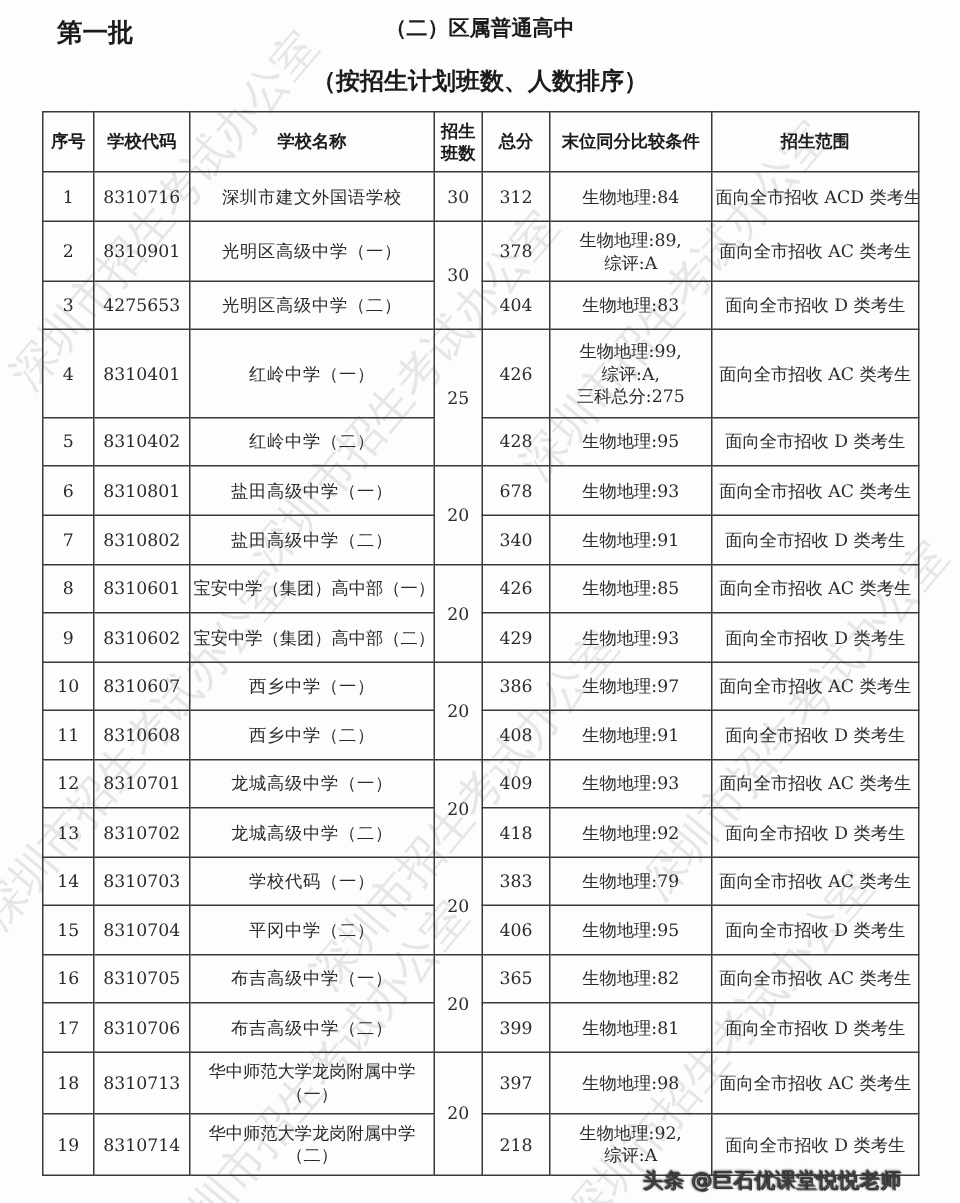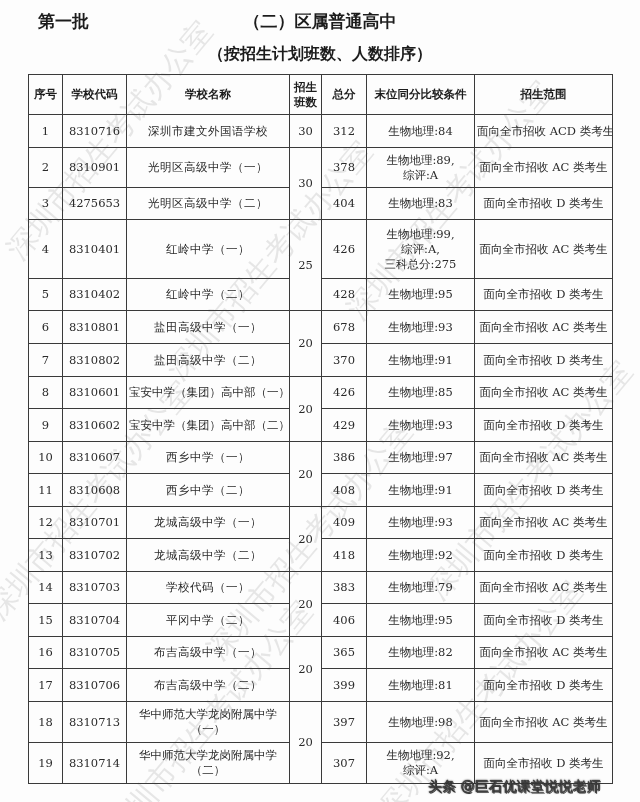--- a/index.html
+++ b/index.html
@@ -8,21 +8,21 @@
     background: #fdfdfd;
     font-family: "DejaVu Serif", "Liberation Serif", serif;
     color: #2a2a2a;
   }
   .batch-label {
     position: absolute; left: 38px; top: 10px;
     font-family: "DejaVu Sans", sans-serif; font-weight: bold; font-size: 17px; color: #1c1c1c;
   }
   .section-title {
     position: absolute; left: 200px; top: 10px; width: 240px; text-align: center;
-    font-family: "DejaVu Sans", sans-serif; font-weight: bold; font-size: 17px; color: #1c1c1c;
+    font-family: "DejaVu Sans", sans-serif; font-weight: bold; font-size: 14px; color: #1c1c1c;
   }
   .subtitle {
     position: absolute; left: 160px; top: 44px; width: 320px; text-align: center;
     font-family: "DejaVu Sans", sans-serif; font-weight: bold; font-size: 16px; color: #1c1c1c;
   }
   table.enroll {
     position: absolute; left: 28px; top: 74px;
     width: 584px; border-collapse: collapse; table-layout: fixed;
     font-size: 11.5px;
   }
@@ -145,21 +145,21 @@
       <td rowspan="2">20</td>
       <td>678</td>
       <td>生物地理:93</td>
       <td class="scope">面向全市招收 AC 类考生</td>
     </tr>
 
     <tr style="height:33px">
       <td>7</td>
       <td>8310802</td>
       <td class="name">盐田高级中学（二）</td>
-      <td>370</td>
+      <td>340</td>
       <td>生物地理:91</td>
       <td class="scope">面向全市招收 D 类考生</td>
     </tr>
 
     <tr style="height:32px">
       <td>8</td>
       <td>8310601</td>
       <td class="name" style="letter-spacing:0">宝安中学（集团）高中部（一）</td>
       <td rowspan="2">20</td>
       <td>426</td>
@@ -259,20 +259,20 @@
       <td rowspan="2">20</td>
       <td>397</td>
       <td>生物地理:98</td>
       <td class="scope">面向全市招收 AC 类考生</td>
     </tr>
 
     <tr style="height:41px">
       <td>19</td>
       <td>8310714</td>
       <td><span>华中师范大学龙岗附属中学</span><br><span>（二）</span></td>
-      <td>307</td>
+      <td>218</td>
       <td><span>生物地理:92,</span><br><span>综评:A</span></td>
       <td class="scope">面向全市招收 D 类考生</td>
     </tr>
   </tbody>
 </table>
 
 <div class="credit">头条 @巨石优课堂悦悦老师</div>
 
 </body></html>

